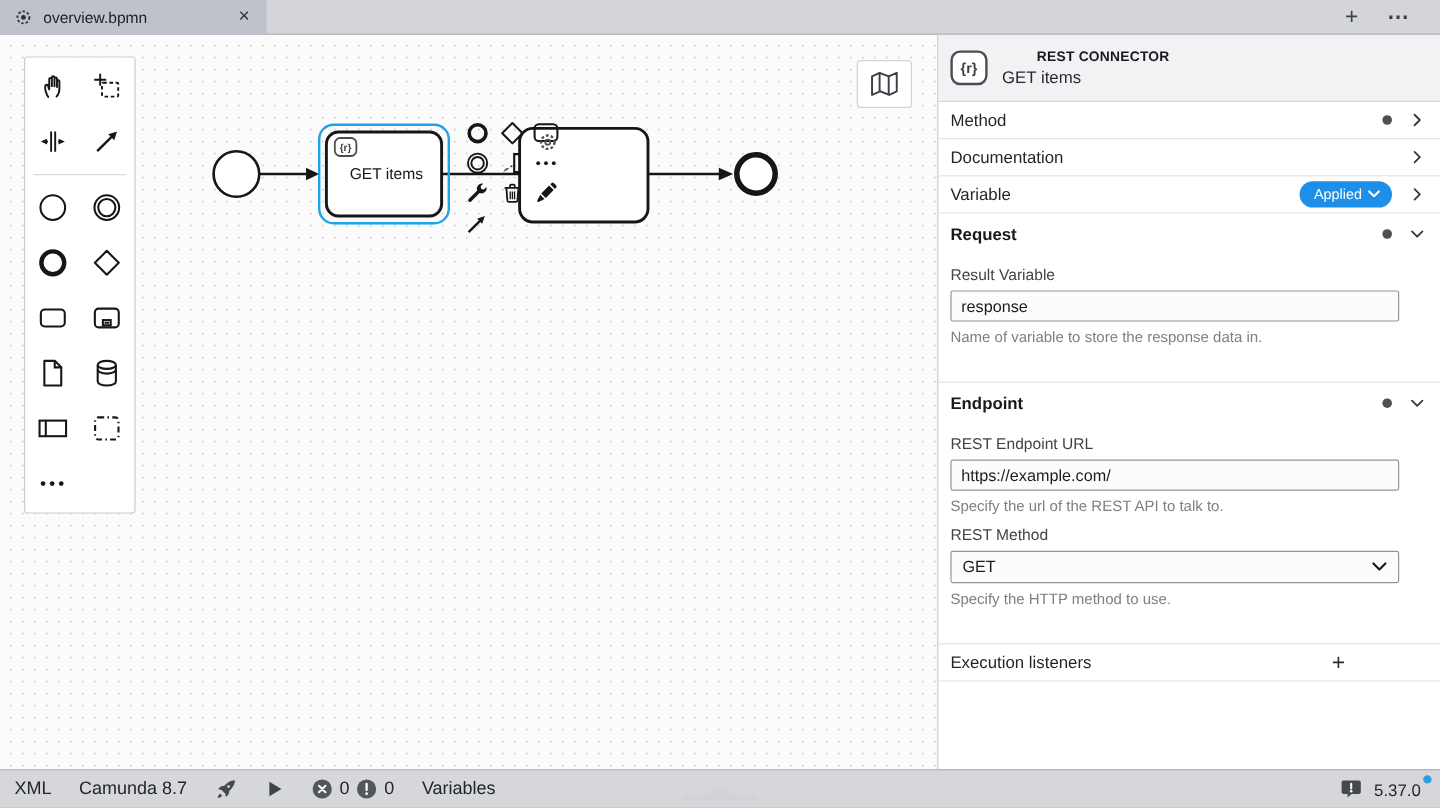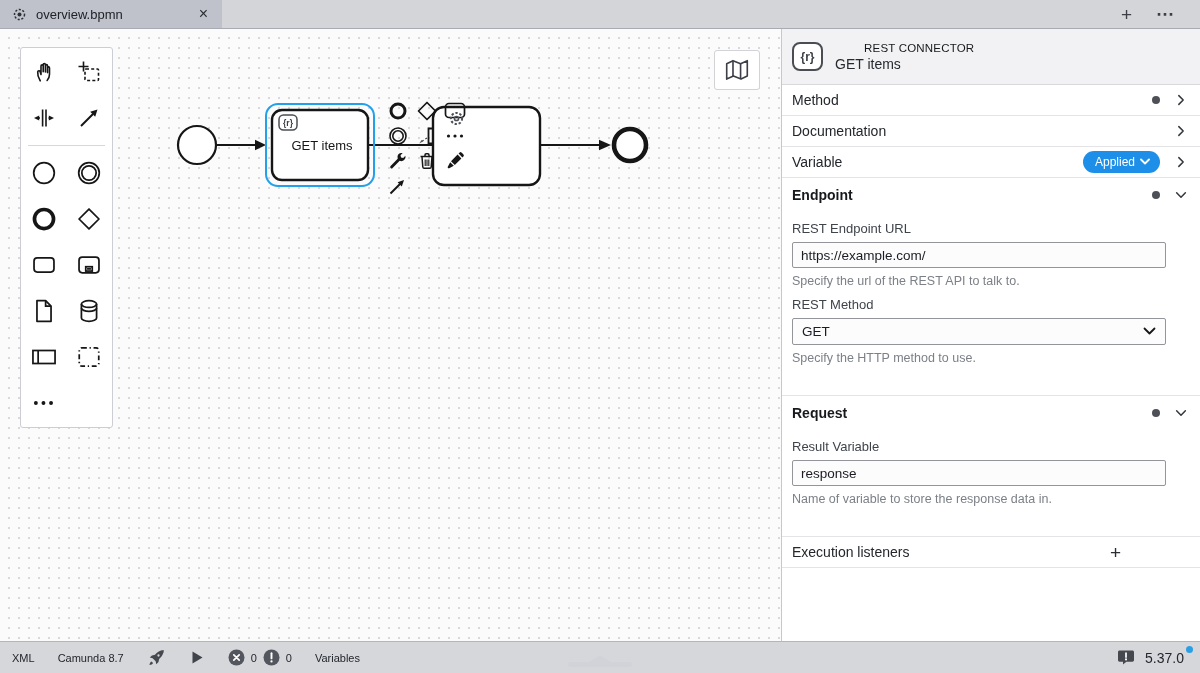--- a/index.html
+++ b/index.html
@@ -46,21 +46,21 @@
              grid-template-columns:repeat(3,1fr); row-gap:3px; z-index:5; }
   .ctx-pad .ctx { width:26px; height:22px; display:flex; align-items:center; justify-content:center; cursor:pointer; }
   .ctx svg { stroke:#161616; fill:none; }
   .ctx-gear { position:absolute; left:63px; top:10px; cursor:pointer; }
 
   
   .props { width:419px; flex:none; background:#fff; border-left:1px solid #c7c8cc; font-size:14px; overflow:hidden; }
   .props-header { height:56px; background:#f2f2f4; border-bottom:1px solid #d8d8db; display:flex; align-items:center; gap:12px; padding:0 10px; }
   .conn-icon { width:31px; height:29px; border:2.2px solid #4a4d53; border-radius:8px; display:flex; align-items:center; justify-content:center;
                font-weight:bold; font-size:12px; color:#3d4046; background:#fff; flex:none; }
-  .props-header .type { font-size:11.5px; font-weight:normal; letter-spacing:.2px; color:#17191d;padding-left:29px; }
+  .props-header .type { font-size:11.5px; font-weight:bold; letter-spacing:.2px; color:#17191d;padding-left:29px; }
   .props-header .name { font-size:14px; color:#26292e; margin-top:2px; }
 
   .group-row { height:31px; display:flex; align-items:center; padding:0 12px 0 10px; border-bottom:1px solid #e4e4e7; cursor:pointer; }
   .group-row .glabel { flex:1; color:#23262b; }
   .dot { width:8px; height:8px; border-radius:50%; background:#4d5056; flex:none; }
   .chev { flex:none; margin-left:14px; }
   .pill { display:flex; align-items:center; gap:5px; background:var(--accent,#1d8fe8); color:#fff; border:none; border-radius:12px;
           height:22px; padding:0 10px 0 12px; font-size:12px; font-family:inherit; cursor:pointer; }
 
   .sec { border-bottom:1px solid #e4e4e7; }
@@ -77,21 +77,21 @@
   .spacer-lg { height:16px; }
 
   .listeners-row { height:31px; display:flex; align-items:center; padding:0 23px 0 10px; border-bottom:1px solid #e4e4e7; }
   .listeners-row .glabel { flex:1; color:#23262b; }
   .add-btn { background:none; border:none; font-size:19px; font-weight:400; color:#2b2e33; cursor:pointer; margin-right:56px; line-height:1; }
 
   
   .statusbar { height:32px; flex:none; background:#d6d7db; border-top:1px solid #b4b5bb; display:flex; align-items:center;
                padding:0 16px 0 12px; gap:23px; font-size:13.5px; color:#23262c; }
   .sb-item { display:flex; align-items:center; gap:6px; cursor:pointer; background:none; border:none;
-             font-family:inherit; font-size:11px; color:#23262c; padding:0; }
+             font-family:inherit; font-size:15px; color:#23262c; padding:0; }
   .sb-right { margin-left:auto; display:flex; align-items:center; gap:10px; }
   .version { position:relative; font-size:14px; }
   .version .vdot { position:absolute; right:-9px; top:-4px; width:7px; height:7px; border-radius:50%; background:var(--version-dot,#2b9fe6); }
 
   .diagram-svg { position:absolute; inset:0; }
   .sel-outline { stroke:var(--selection,#22a0ea); }
 </style>
 </head>
 <body>
 
@@ -341,20 +341,36 @@
         <button class="pill">
           <span>Applied</span>
           <svg width="10" height="8" viewBox="0 0 10 8">
             <path d="M1 1.5l4 4 4-4" fill="none" stroke="#fff" stroke-width="1.8" stroke-linecap="round" stroke-linejoin="round"></path>
           </svg>
         </button>
         <svg class="chev" width="14" height="14" viewBox="0 0 16 16">
           <path d="M5.5 3l5 5-5 5" fill="none" stroke="#33363b" stroke-width="1.7" stroke-linecap="round" stroke-linejoin="round"></path>
         </svg>
       </div>
+
+      <section class="sec">
+        <div class="sec-head">
+          <span class="sec-title">Request</span>
+          <span class="dot"></span>
+          <svg class="chev" width="14" height="14" viewBox="0 0 16 16">
+            <path d="M3 5.5l5 5 5-5" fill="none" stroke="#33363b" stroke-width="1.7" stroke-linecap="round" stroke-linejoin="round"></path>
+          </svg>
+        </div>
+        <div class="sec-body">
+          <label class="fld-label">Result Variable</label>
+          <input class="txt-input" type="text" value="response" style="">
+          <p class="help">Name of variable to store the response data in.</p>
+          <div class="spacer-lg"></div>
+        </div>
+      </section>
 
       <section class="sec">
         <div class="sec-head">
           <span class="sec-title">Endpoint</span>
           <span class="dot"></span>
           <svg class="chev" width="14" height="14" viewBox="0 0 16 16">
             <path d="M3 5.5l5 5 5-5" fill="none" stroke="#33363b" stroke-width="1.7" stroke-linecap="round" stroke-linejoin="round"></path>
           </svg>
         </div>
         <div class="sec-body">
@@ -366,36 +382,20 @@
             <span>GET</span>
             <svg width="13" height="9" viewBox="0 0 13 9">
               <path d="M1.5 1.5l5 5 5-5" fill="none" stroke="#16181c" stroke-width="1.8" stroke-linecap="round" stroke-linejoin="round"></path>
             </svg>
           </div>
           <p class="help">Specify the HTTP method to use.</p>
           <div class="spacer-lg"></div>
         </div>
       </section>
 
-      <section class="sec">
-        <div class="sec-head">
-          <span class="sec-title">Request</span>
-          <span class="dot"></span>
-          <svg class="chev" width="14" height="14" viewBox="0 0 16 16">
-            <path d="M3 5.5l5 5 5-5" fill="none" stroke="#33363b" stroke-width="1.7" stroke-linecap="round" stroke-linejoin="round"></path>
-          </svg>
-        </div>
-        <div class="sec-body">
-          <label class="fld-label">Result Variable</label>
-          <input class="txt-input" type="text" value="response" style="">
-          <p class="help">Name of variable to store the response data in.</p>
-          <div class="spacer-lg"></div>
-        </div>
-      </section>
-
       <div class="listeners-row">
         <span class="glabel">Execution listeners</span>
         <button class="add-btn">+</button>
       </div>
     </aside>
   </div>
 
   <footer class="statusbar">
     <button class="sb-item">XML</button>
     <button class="sb-item">Camunda 8.7</button>

